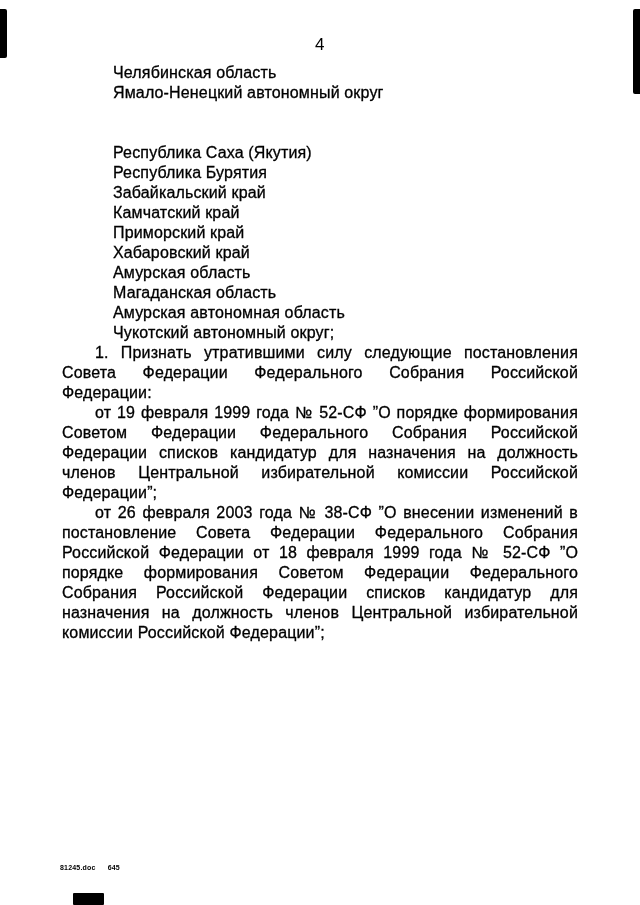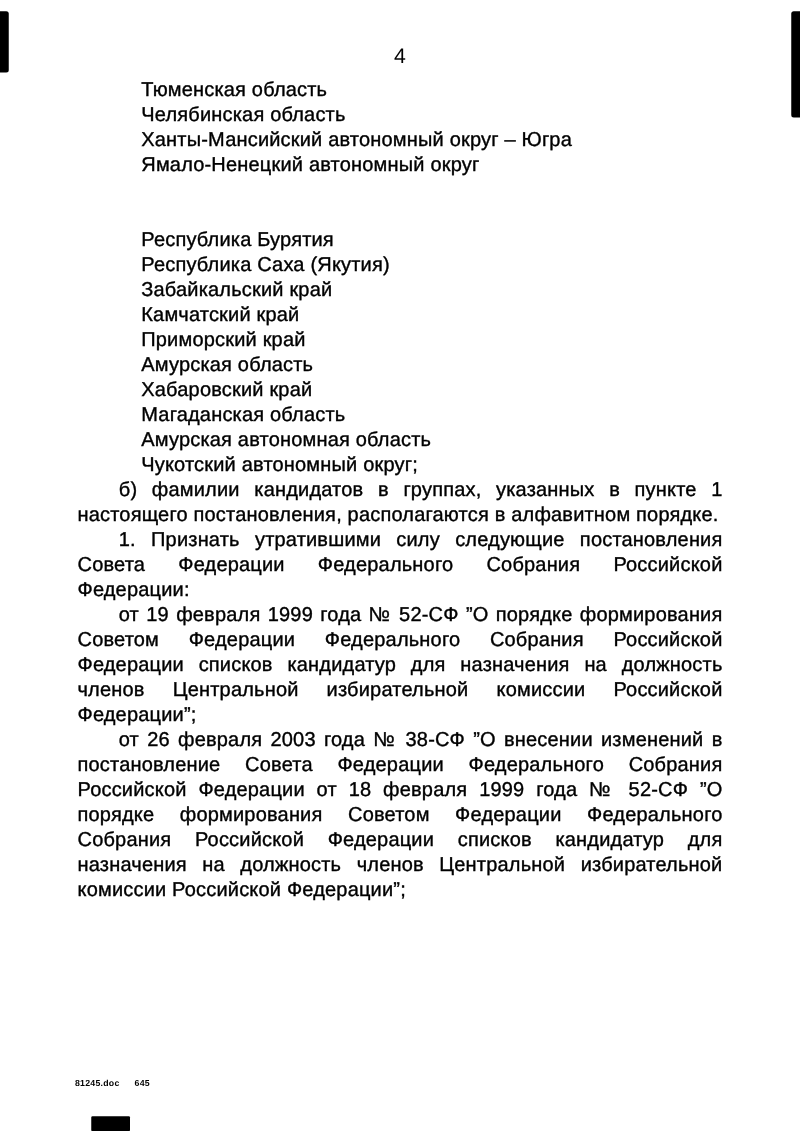--- a/index.html
+++ b/index.html
@@ -53,37 +53,34 @@
   .artifact-right  { right: 0; top: 9px;  width: 7px;  height: 85px; border-radius: 2px 0 0 2px; }
   .artifact-bottom { left: 73px; top: 893px; width: 31px; height: 12px; border-radius: 1px; }
 </style>
 </head>
 <body>
 
 <div class="page">
   <div class="page-number">4</div>
 
   <div class="doc-body">
-      <div class="line">Тюменская область</div>
       <div class="line">Челябинская область</div>
-      <div class="line">Ханты-Мансийский автономный округ – Югра</div>
       <div class="line">Ямало-Ненецкий автономный округ</div>
       <div class="spacer"></div>
       <div class="spacer"></div>
+      <div class="line">Республика Саха (Якутия)</div>
       <div class="line">Республика Бурятия</div>
-      <div class="line">Республика Саха (Якутия)</div>
       <div class="line">Забайкальский край</div>
       <div class="line">Камчатский край</div>
       <div class="line">Приморский край</div>
+      <div class="line">Хабаровский край</div>
       <div class="line">Амурская область</div>
-      <div class="line">Хабаровский край</div>
       <div class="line">Магаданская область</div>
       <div class="line">Амурская автономная область</div>
       <div class="line">Чукотский автономный округ;</div>
-      <div class="paragraph">б) фамилии кандидатов в группах, указанных в пункте 1 настоящего постановления, располагаются в алфавитном порядке.</div>
       <div class="paragraph">1. Признать утратившими силу следующие постановления Совета Федерации Федерального Собрания Российской Федерации:</div>
       <div class="paragraph">от 19 февраля 1999 года № 52-СФ ”О порядке формирования Советом Федерации Федерального Собрания Российской Федерации списков кандидатур для назначения на должность членов Центральной избирательной комиссии Российской Федерации”;</div>
       <div class="paragraph">от 26 февраля 2003 года № 38-СФ ”О внесении изменений в постановление Совета Федерации Федерального Собрания Российской Федерации от 18 февраля 1999 года № 52-СФ ”О порядке формирования Советом Федерации Федерального Собрания Российской Федерации списков кандидатур для назначения на должность членов Центральной избирательной комиссии Российской Федерации”;</div>
     </div>
 
   <div class="footer">
     <span>81245.doc</span>
     <span>645</span>
   </div>
 

